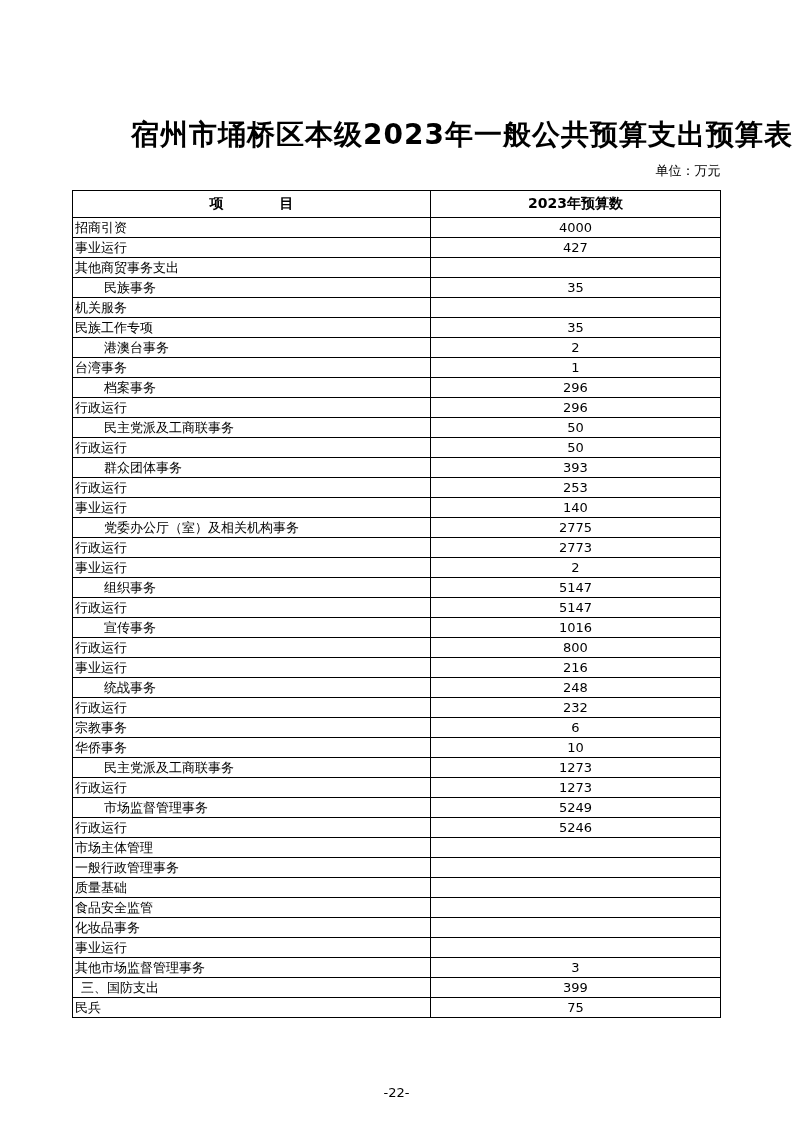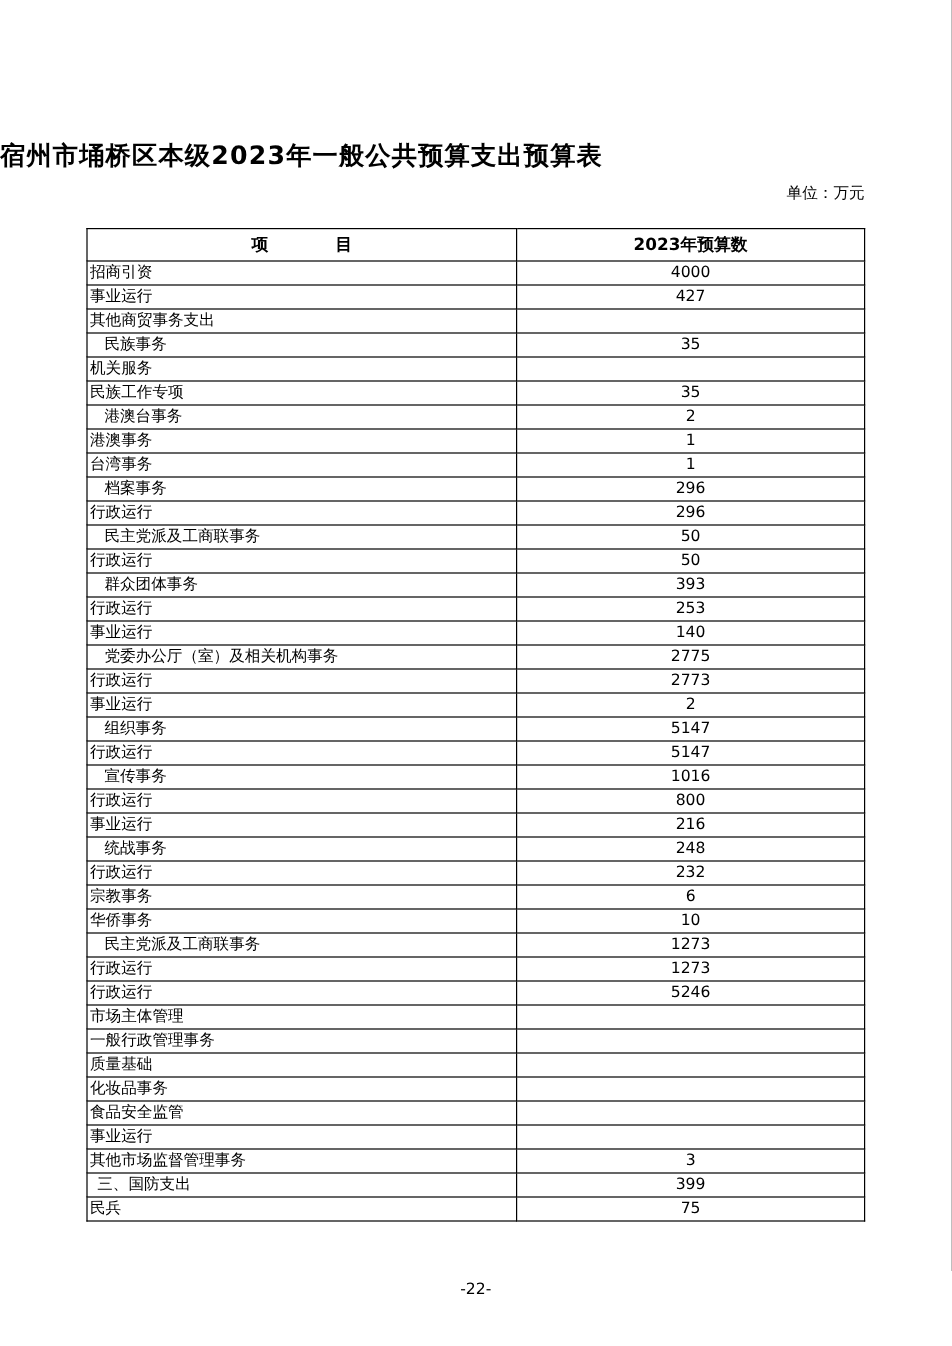--- a/index.html
+++ b/index.html
@@ -11,28 +11,28 @@
   .page {
     position: relative;
     width: 793px;
     height: 1122px;
     margin: 0 auto;
     background: #ffffff;
     overflow: hidden;
   }
   .doc-title {
     padding-top: 116px;
-    text-align: left;
-    font-size: 21px;
+    text-align: right;
+    font-size: 28px;
     font-weight: bold;
     letter-spacing: 1px;
   }
   .unit-label {
     width: 648px;
-    margin: 8px auto 20px auto;
+    margin: 8px auto 10px auto;
     text-align: right;
     font-size: 13px;
   }
   table.budget-table {
     width: 648px;
     margin: 0 auto;
     border-collapse: collapse;
     table-layout: fixed;
   }
   table.budget-table col.col-item { width: 358px; }
@@ -51,26 +51,26 @@
     height: 19px;
     font-size: 13px;
     line-height: 19px;
     vertical-align: middle;
     padding: 0 2px;
     overflow: hidden;
     white-space: nowrap;
   }
   td.item-cell { text-align: left; }
   td.item-cell.indent-0 { padding-left: 8px; }
-  td.item-cell.indent-1 { padding-left: 14px; }
+  td.item-cell.indent-1 { padding-left: 31px; }
   td.item-cell.indent-2 { }
   td.value-cell { text-align: center; }
   .page-number {
     position: absolute;
-    bottom: 40px;
+    bottom: 22px;
     left: 0;
     width: 100%;
     text-align: center;
     font-size: 13px;
   }
 </style>
 </head>
 <body>
 
 <div class="page">
@@ -113,24 +113,20 @@
         </tr>
         <tr>
           <td class="item-cell indent-2">民族工作专项</td>
           <td class="value-cell">35</td>
         </tr>
         <tr>
           <td class="item-cell indent-1">港澳台事务</td>
           <td class="value-cell">2</td>
         </tr>
         <tr>
-          <td class="item-cell indent-2">港澳事务</td>
-          <td class="value-cell">1</td>
-        </tr>
-        <tr>
           <td class="item-cell indent-2">台湾事务</td>
           <td class="value-cell">1</td>
         </tr>
         <tr>
           <td class="item-cell indent-1">档案事务</td>
           <td class="value-cell">296</td>
         </tr>
         <tr>
           <td class="item-cell indent-2">行政运行</td>
           <td class="value-cell">296</td>
@@ -205,41 +201,45 @@
         </tr>
         <tr>
           <td class="item-cell indent-1">民主党派及工商联事务</td>
           <td class="value-cell">1273</td>
         </tr>
         <tr>
           <td class="item-cell indent-2">行政运行</td>
           <td class="value-cell">1273</td>
         </tr>
         <tr>
+          <td class="item-cell indent-1">市场监督管理事务</td>
+          <td class="value-cell">5249</td>
+        </tr>
+        <tr>
           <td class="item-cell indent-2">行政运行</td>
           <td class="value-cell">5246</td>
         </tr>
         <tr>
           <td class="item-cell indent-2">市场主体管理</td>
           <td class="value-cell"></td>
         </tr>
         <tr>
           <td class="item-cell indent-2">一般行政管理事务</td>
           <td class="value-cell"></td>
         </tr>
         <tr>
           <td class="item-cell indent-2">质量基础</td>
           <td class="value-cell"></td>
         </tr>
         <tr>
+          <td class="item-cell indent-2">食品安全监管</td>
+          <td class="value-cell"></td>
+        </tr>
+        <tr>
           <td class="item-cell indent-2">化妆品事务</td>
-          <td class="value-cell"></td>
-        </tr>
-        <tr>
-          <td class="item-cell indent-2">食品安全监管</td>
           <td class="value-cell"></td>
         </tr>
         <tr>
           <td class="item-cell indent-2">事业运行</td>
           <td class="value-cell"></td>
         </tr>
         <tr>
           <td class="item-cell indent-2">其他市场监督管理事务</td>
           <td class="value-cell">3</td>
         </tr>

